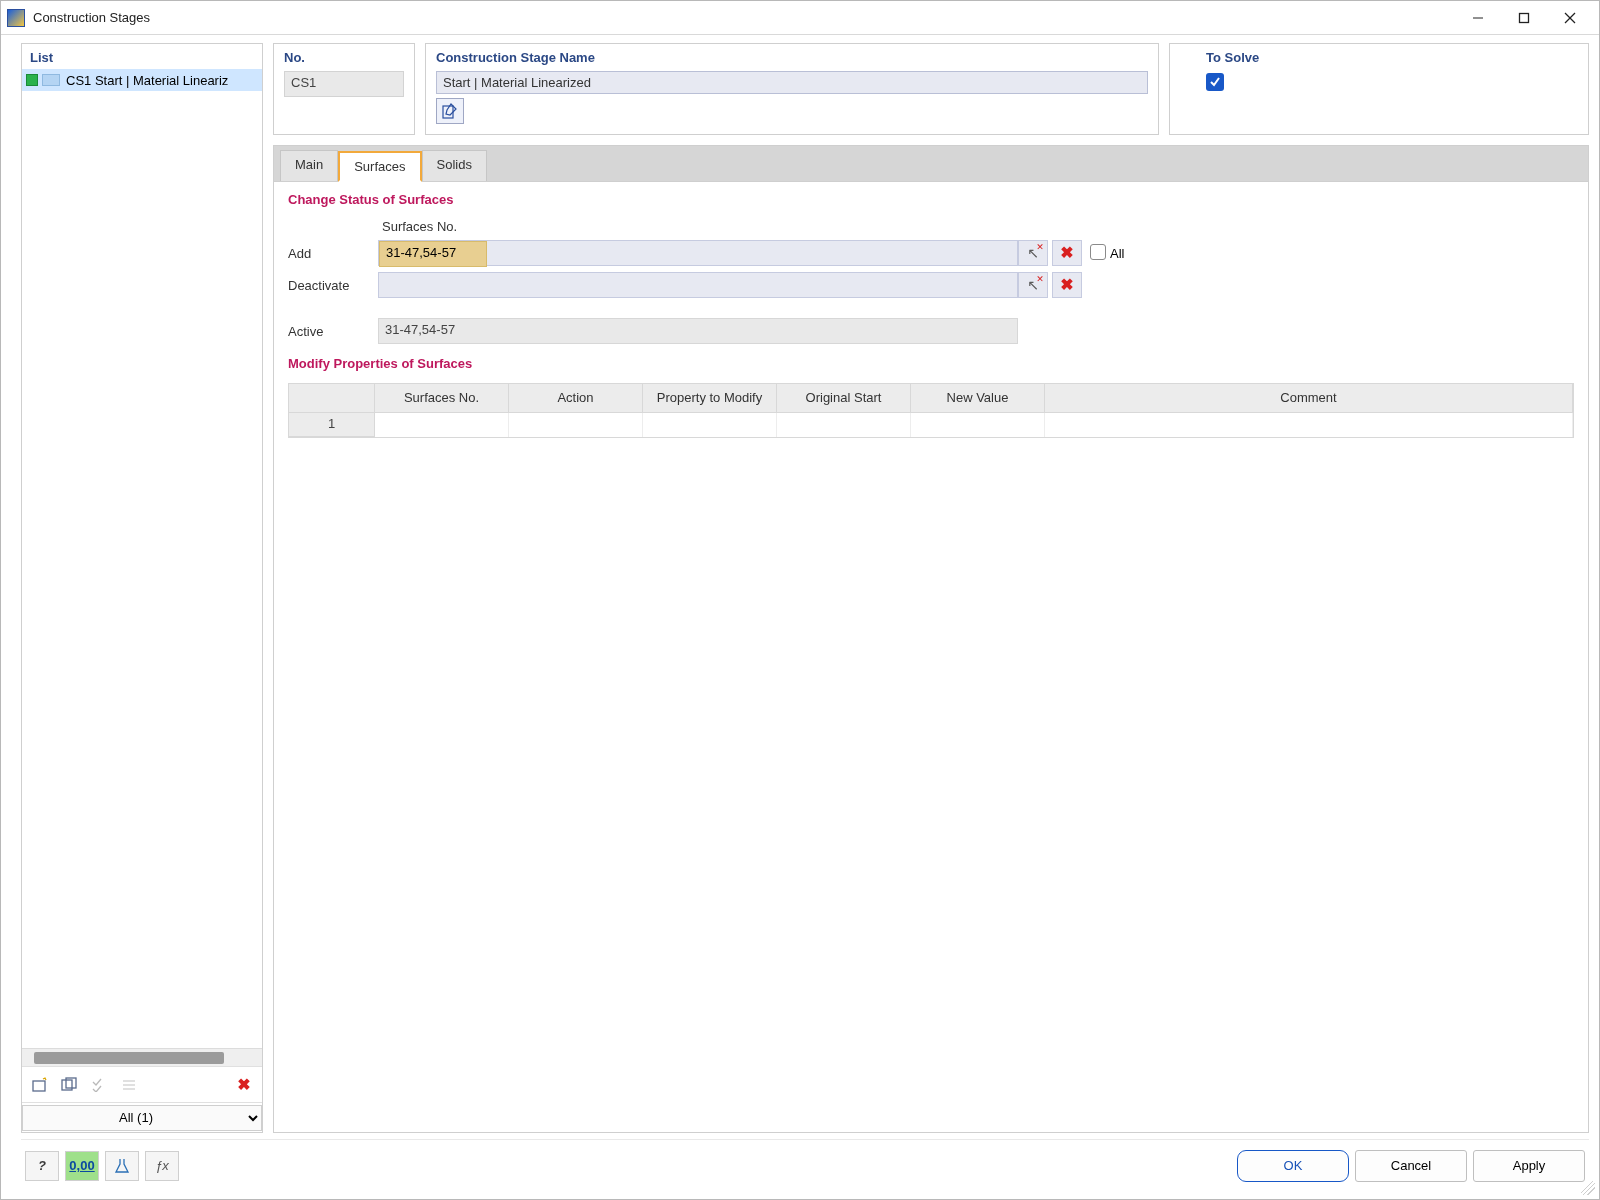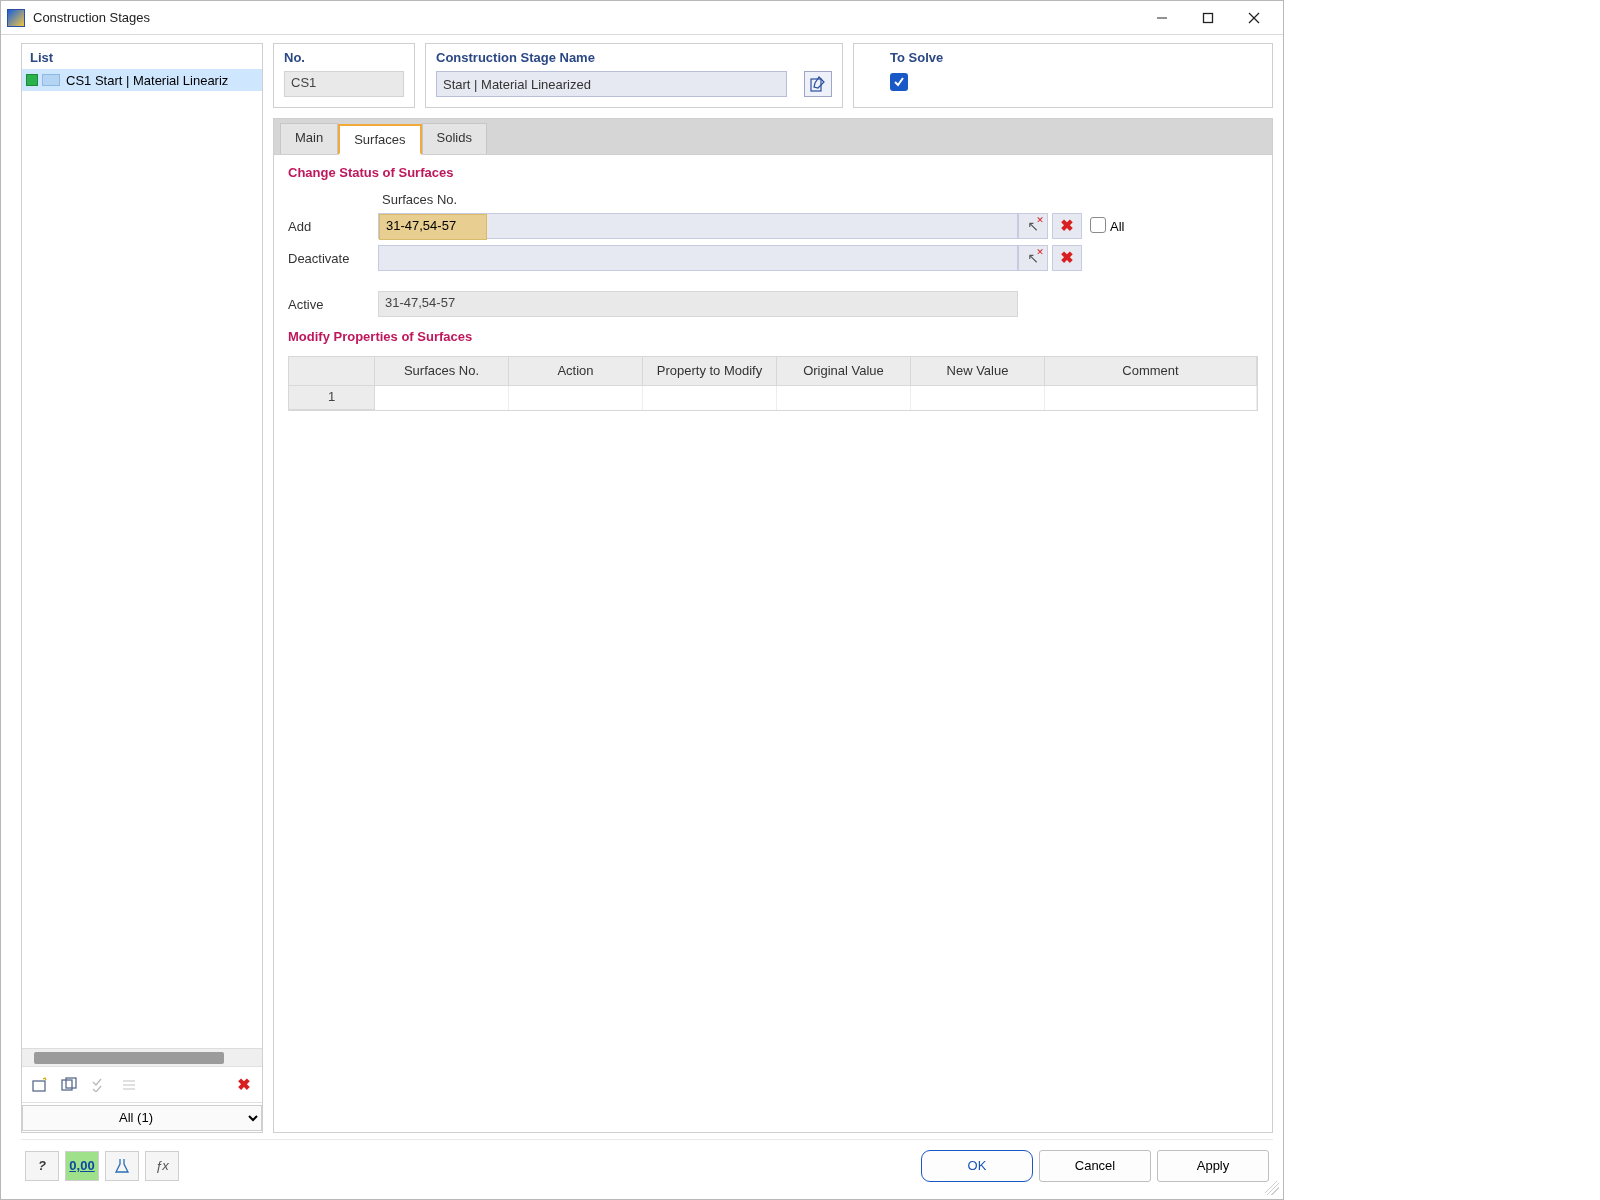--- a/index.html
+++ b/index.html
@@ -1,17 +1,17 @@
 <!DOCTYPE html>
 <html><head>
 <meta charset="utf-8">
 <style>
 * { box-sizing: border-box; margin: 0; padding: 0; font-family: "Segoe UI", Tahoma, sans-serif; font-size: 13px; }
 html, body { width: 1600px; height: 1200px; overflow: hidden; background: #fff; }
-.window { width: 1284px; height: 1200px; display: flex; flex-direction: column; border: 1px solid #b8b8b8; }
+.window { width: 1600px; height: 1200px; display: flex; flex-direction: column; border: 1px solid #b8b8b8; }
 
 
 .titlebar { height: 34px; display: flex; align-items: center; padding: 0 6px; border-bottom: 1px solid #d9d9d9; }
 .titlebar .appicon { width: 18px; height: 18px; margin-right: 8px; background: linear-gradient(135deg,#1b5fd9,#f2c744); border:1px solid #2a4f9e; }
 .titlebar .title { flex: 0 0 auto; color: #222; }
 .titlebar .spacer { flex: 1; }
 .titlebar .winbtn { width: 46px; height: 30px; display: flex; align-items: center; justify-content: center; }
 .titlebar .winbtn svg { width: 12px; height: 12px; }
 
 
@@ -38,21 +38,21 @@
 
 .rightpanel { flex: 1; display: flex; flex-direction: column; min-width: 0; }
 .toprow { display: flex; gap: 10px; }
 .card { border: 1px solid #cfcfcf; background: #fff; padding: 6px 10px 10px 10px; }
 .card .lbl { color: #2b4885; font-weight: 700; margin-bottom: 6px; }
 .card.no { width: 142px; }
 .card.name { flex: 1; }
 .card.solve { width: 420px; padding-left: 36px; }
 .field-ro { height: 26px; background: #e9e9e9; border: 1px solid #d3d3d3; padding: 3px 6px; color: #444; }
 .field-edit { height: 26px; background: #e7e9f2; border: 1px solid #b9bfd6; padding: 3px 6px; color: #333; display:flex; align-items:center; }
-.namewrap { display:flex; gap:17px; }
+.namewrap { display:flex; gap:4px;flex-direction:column; }
 .namewrap .field-edit { flex:1; }
 .iconbtn { width: 28px; height: 26px; border: 1px solid #9fa7c4; background: #eef1fa; display:flex; align-items:center; justify-content:center; }
 .chk { width: 18px; height: 18px; border-radius: 3px; background: #1858c7; display:inline-flex; align-items:center; justify-content:center; margin-top:2px;}
 .chk svg { width: 12px; height: 12px; }
 .chkempty { width:16px; height:16px; border:1px solid #8a8a8a; border-radius:3px; background:#fff; display:inline-block;}
 
 
 .tabstrip { margin-top: 10px; background: #d6d6d6; border:1px solid #cfcfcf; border-bottom:none; display:flex; padding: 4px 6px 0 6px; gap:0; }
 .tab { padding: 6px 14px 6px 14px; background: #e4e4e4; border:1px solid #c6c6c6; border-bottom:none; color:#333; }
 .tab.active { background: #fff; border: 2px solid #f2a93b; border-bottom: 2px solid #fff; position:relative; top:1px; font-weight:500;}
@@ -256,21 +256,21 @@
           </div>
 
           <div class="section-title">Modify Properties of Surfaces</div>
 
           <div class="ptable">
             <div class="thead">
               <div></div>
               <div>Surfaces No.</div>
               <div>Action</div>
               <div>Property to Modify</div>
-              <div>Original Value</div>
+              <div>Original Start</div>
               <div>New Value</div>
               <div>Comment</div>
             </div>
             <div class="trow">
               <div class="rownum">1</div>
               <div></div>
               <div></div>
               <div></div>
               <div></div>
               <div></div>

